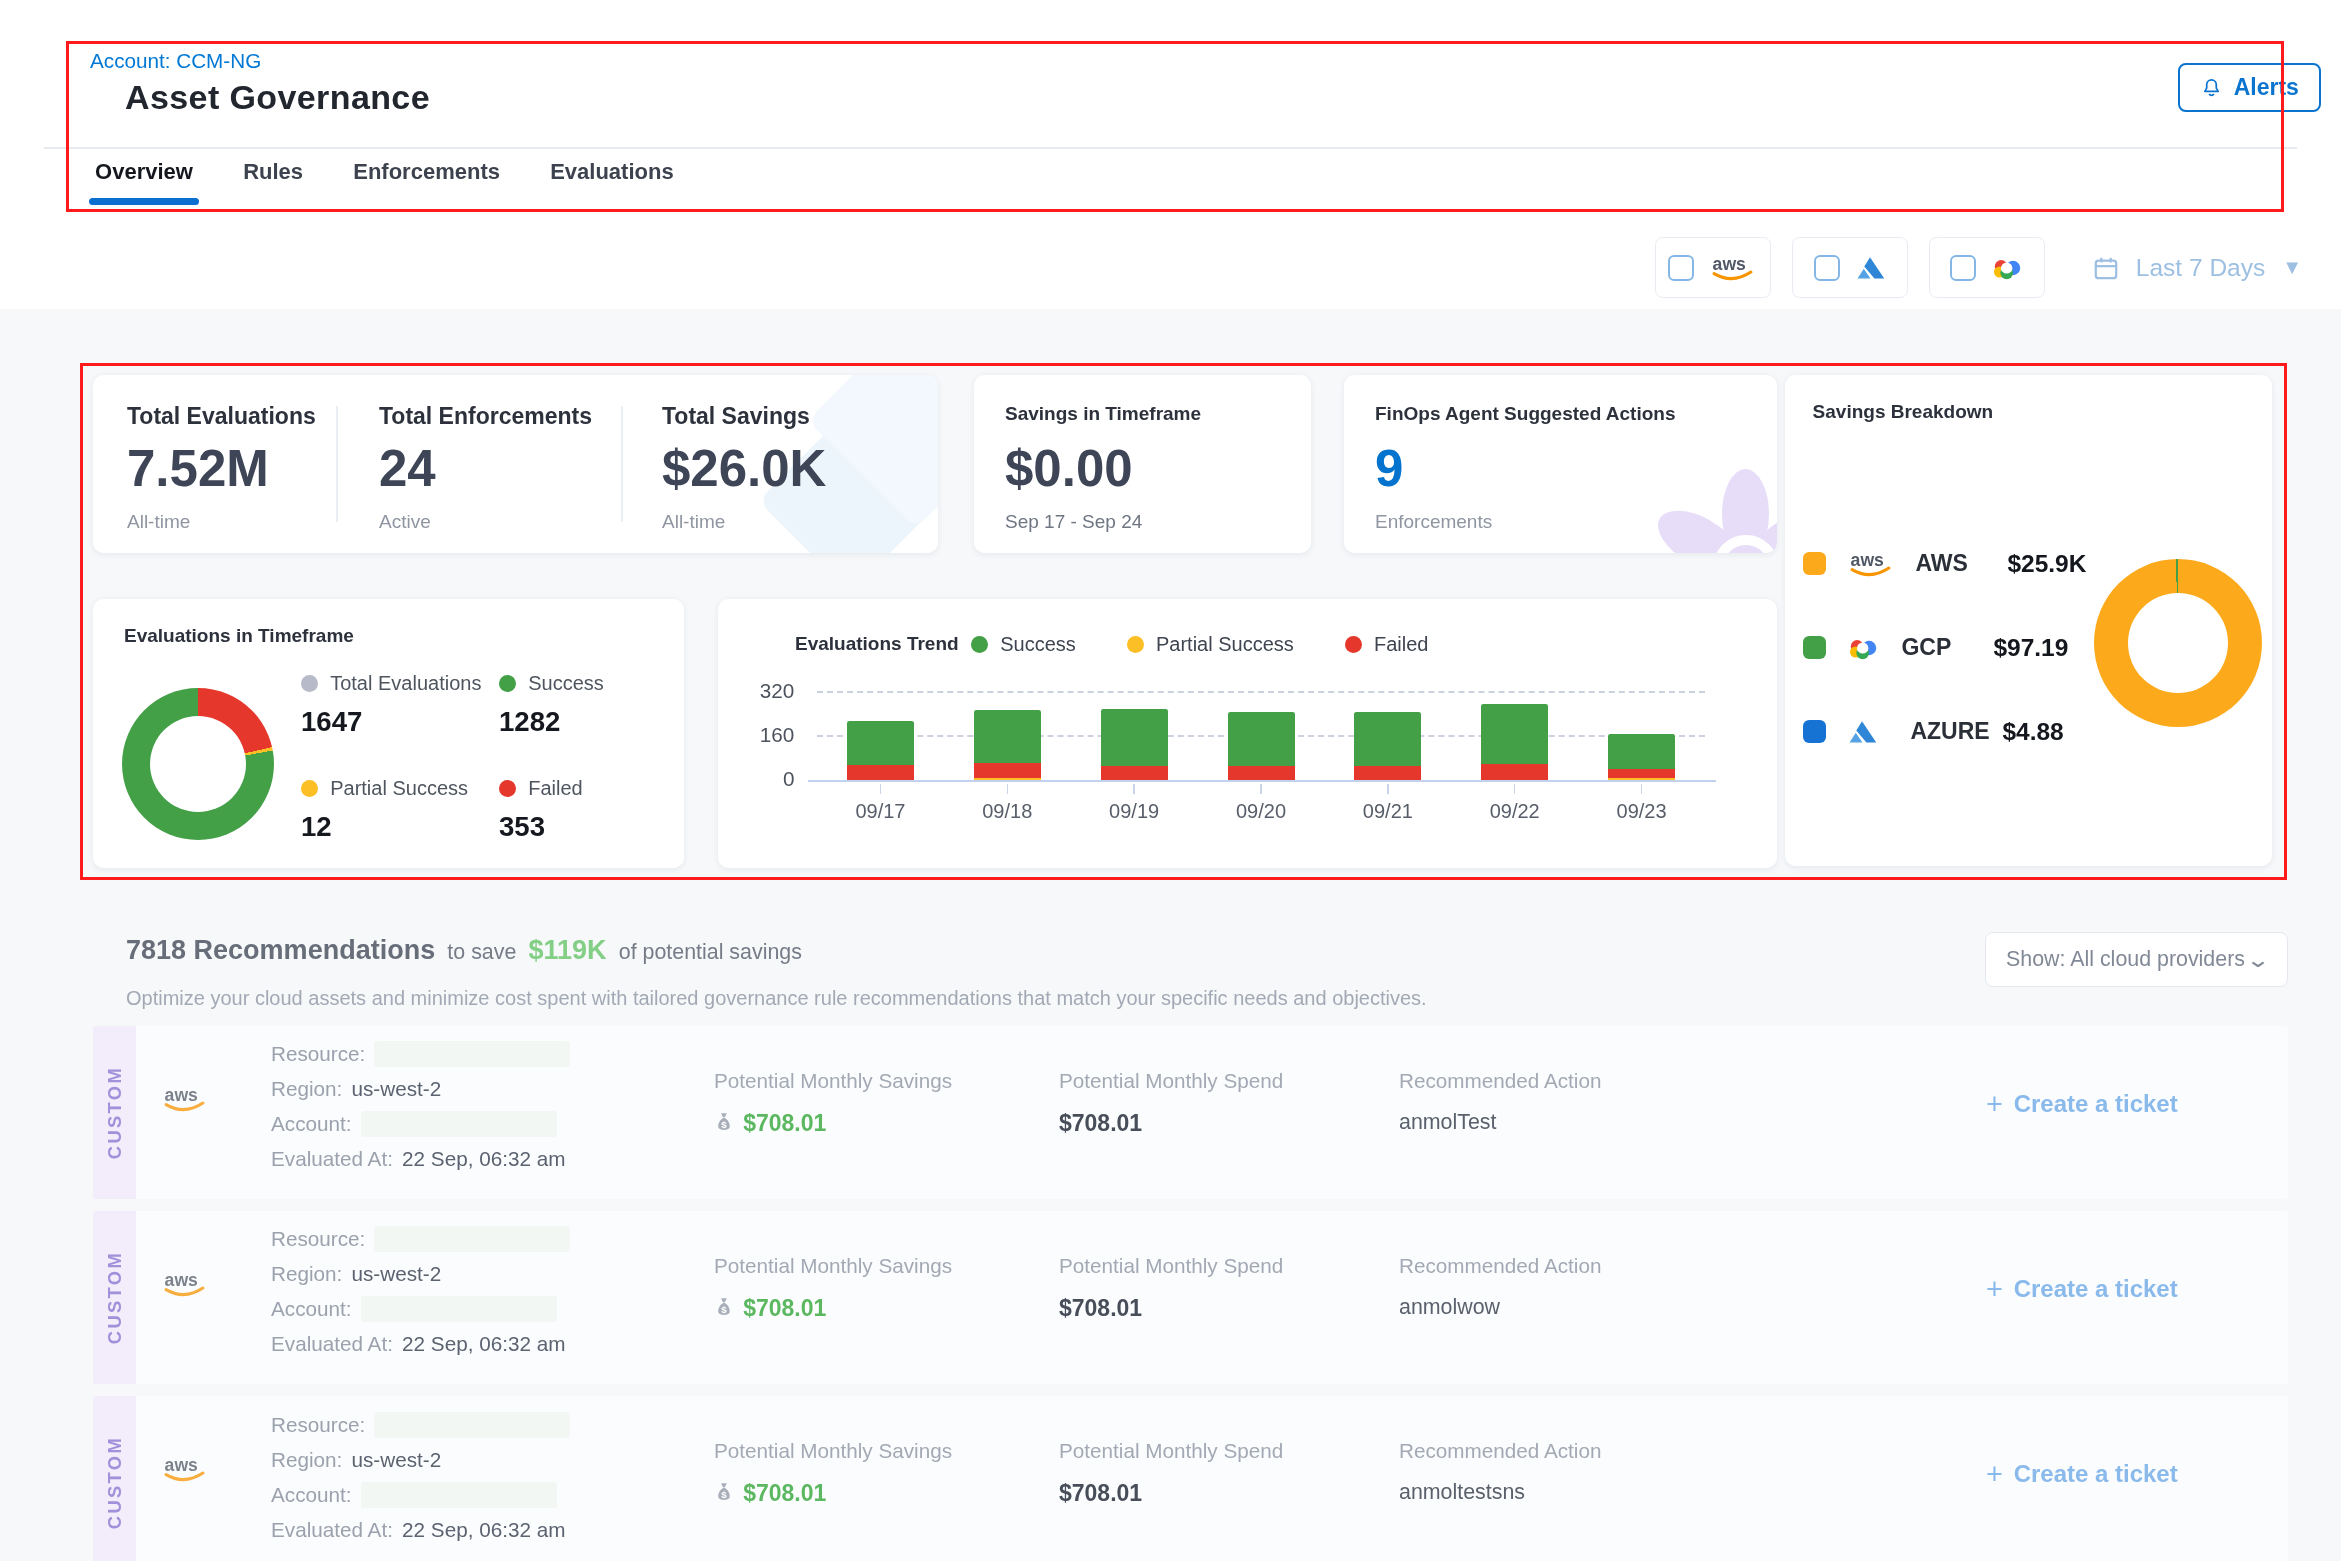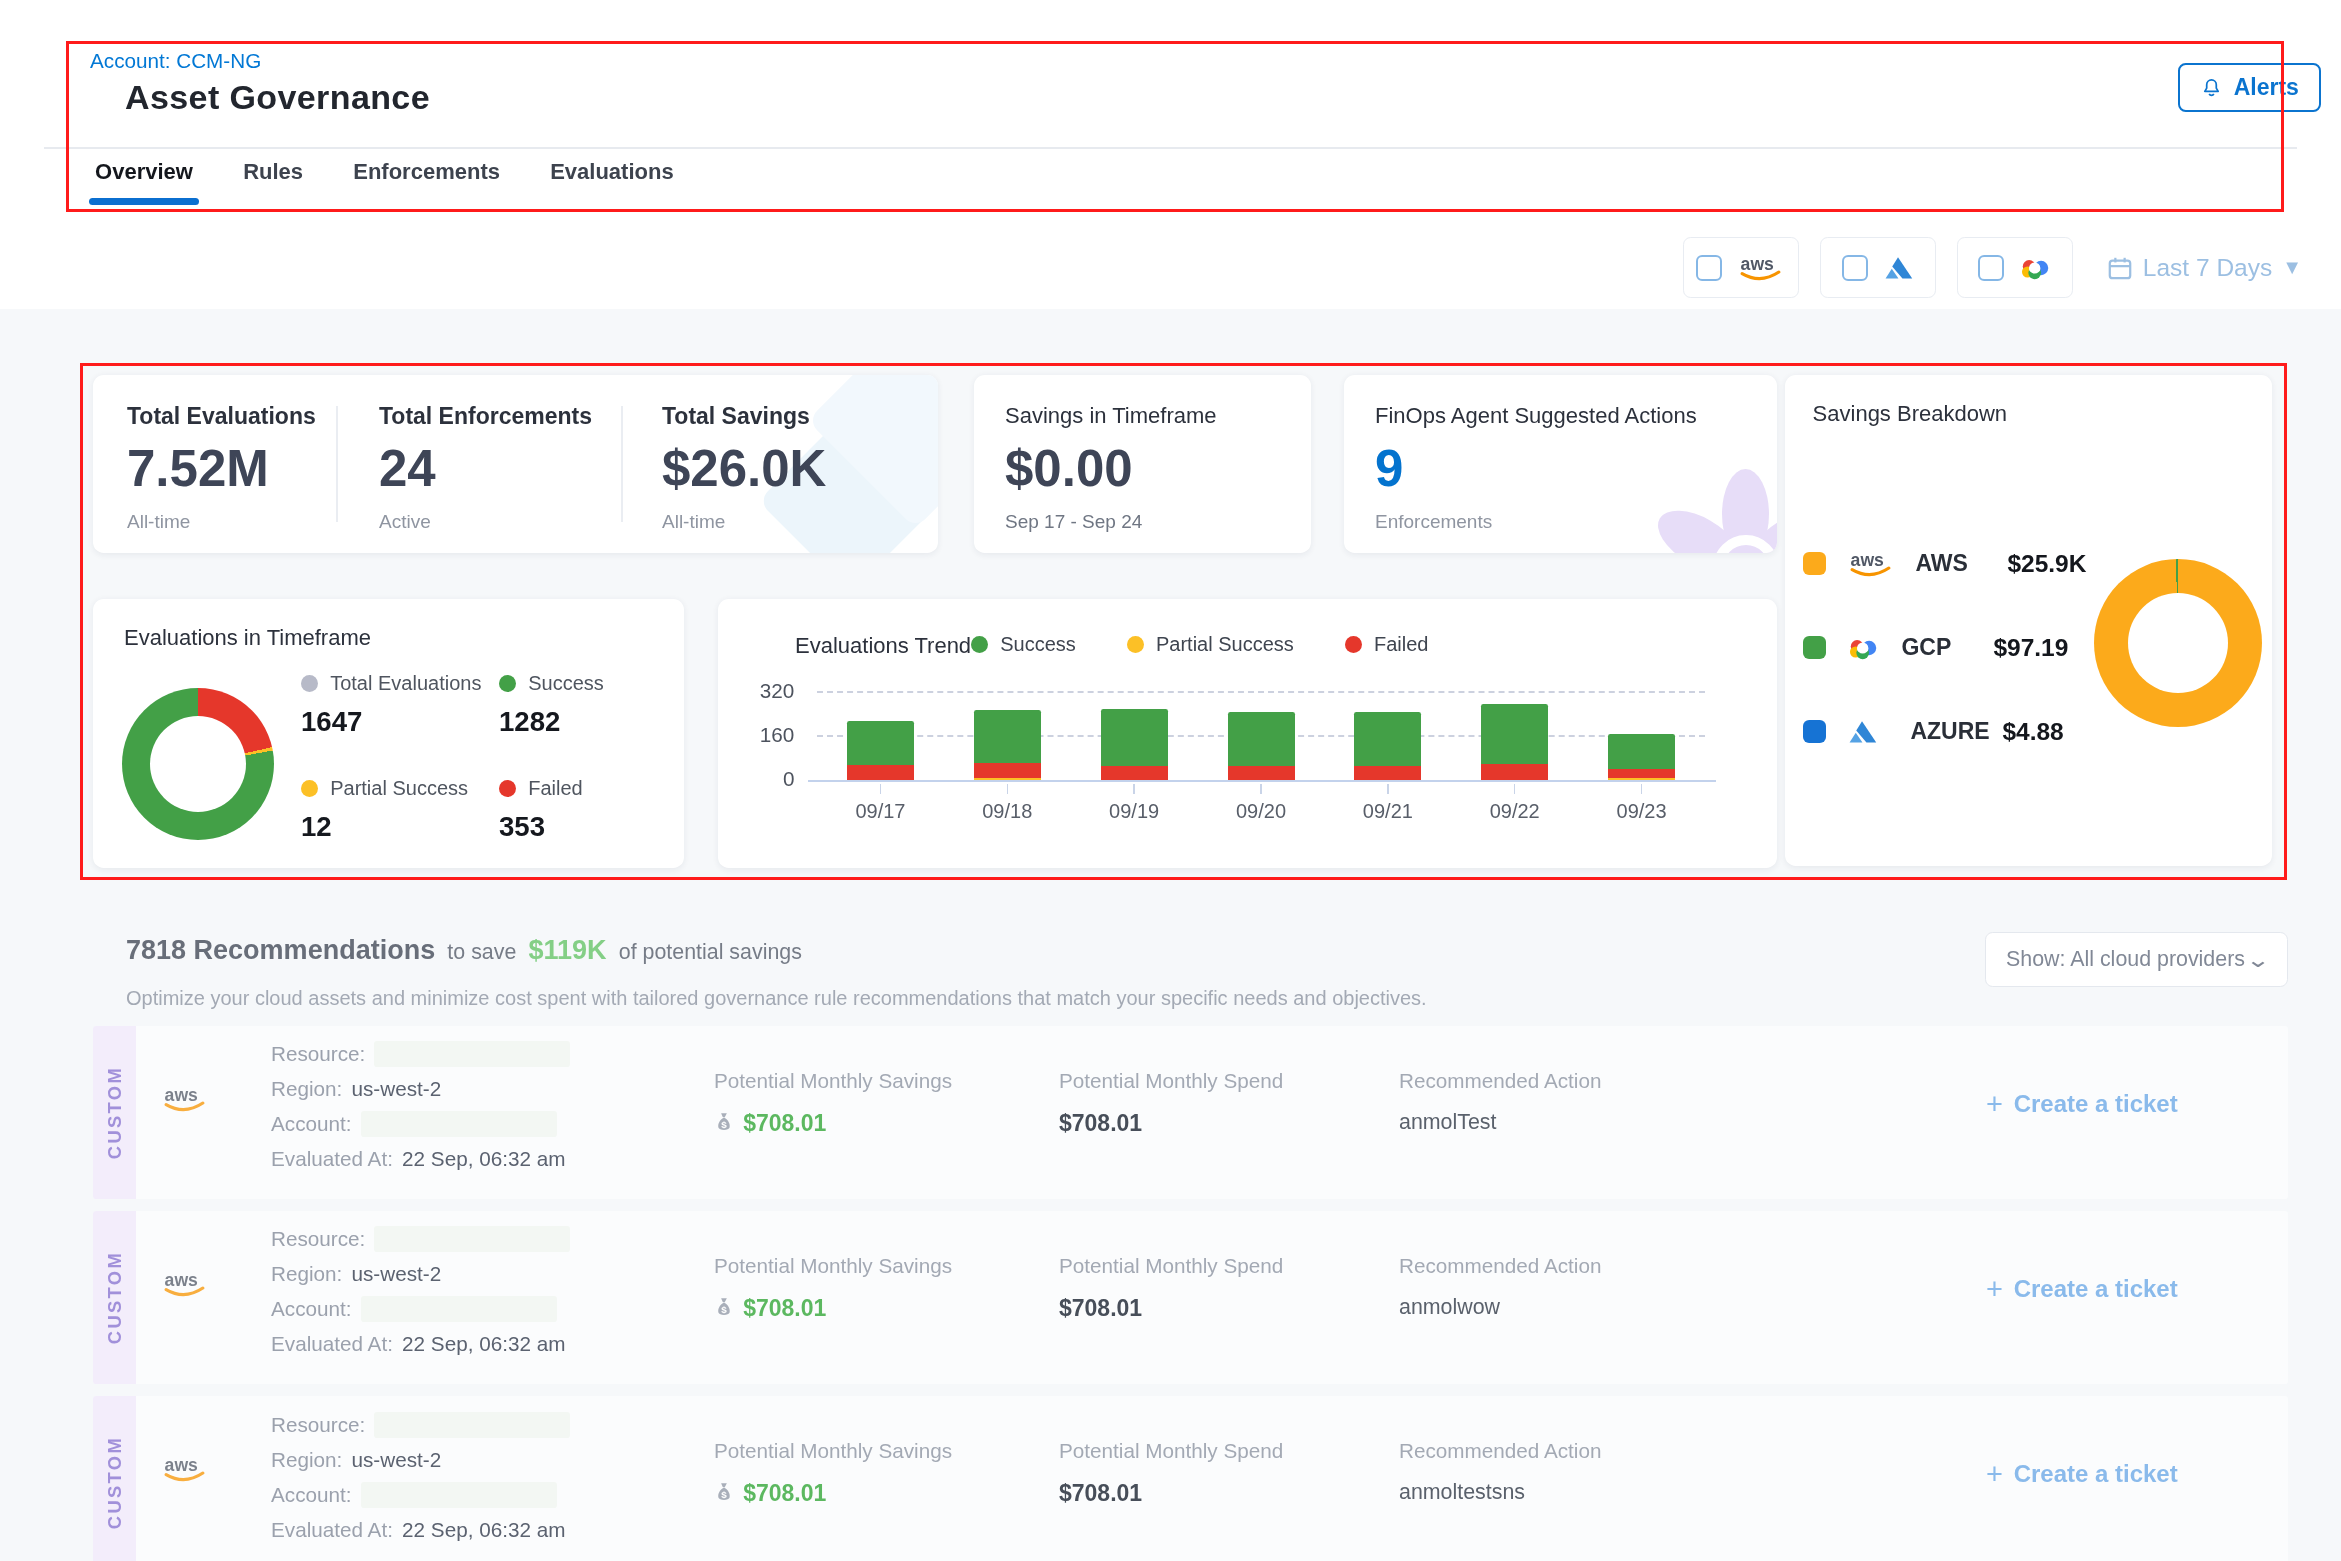--- a/index.html
+++ b/index.html
@@ -20,29 +20,29 @@
   .tabs-divider{left:44px;top:147px;width:2253px;height:1.5px;background:#e7eaef;}
   .tabs{left:92px;top:159px;display:flex;gap:44px;}
   .tab{font-size:22px;color:#3d434e;font-weight:600;padding:0 3.1px 20px 3.1px;position:relative;cursor:pointer;white-space:nowrap;}
   .tab.active{color:#14171d;font-weight:700;}
   .tab.active::after{content:"";position:absolute;left:-3.1px;right:-3.1px;bottom:0px;height:6.9px;background:#0b6fd0;border-radius:3.8px;}
   
   .filter-row{top:237px;right:40px;display:flex;align-items:center;gap:21.4px;}
   .provider-card{width:116px;height:61px;border:1.5px solid #e8ecf2;border-radius:7.7px;background:#fff;
     display:flex;align-items:center;justify-content:center;gap:13.8px;cursor:pointer;box-sizing:border-box;}
   .checkbox{width:26px;height:26px;border:2.3px solid #85b7e6;border-radius:6.1px;background:#fff;box-sizing:border-box;}
-  .date-filter{display:flex;align-items:center;gap:10px;color:#9cbfe2;font-size:24.5px;margin-left:12px;cursor:pointer;}
+  .date-filter{display:flex;align-items:center;gap:17px;color:#9cbfe2;font-size:24.5px;margin-left:26px;cursor:pointer;}
   .caret{font-size:20px;color:#9cbfe2;}
   
   .content-bg{left:0;top:309px;width:2342px;height:1252px;background:#f6f8fa;}
   
   .annotation{border:3.8px solid #ff1b1b;z-index:60;pointer-events:none;box-sizing:border-box;}
   
   .card{position:absolute;background:#fff;border-radius:10.7px;box-shadow:0 1.5px 6.1px rgba(31,45,70,.07);}
-  .card-title{position:absolute;font-size:22px;font-weight:400;color:#2c313c;}
+  .card-title{position:absolute;font-size:19px;font-weight:700;color:#2c313c;}
   .stat-value{position:absolute;font-size:51px;font-weight:700;color:#3e4557;z-index:2;}
   .stat-cap{position:absolute;font-size:19px;color:#8f95a1;z-index:2;}
   .vdiv{position:absolute;top:31px;bottom:31px;width:1.5px;background:#eaedf2;}
   .wm-diamond{position:absolute;background:#ecf5fb;transform:rotate(45deg);z-index:0;border-radius:13.8px;}
   .statcol-title{position:absolute;font-size:23px;font-weight:700;color:#2c313c;z-index:2;}
   .finops-value{color:#0473ce;}
   .flower i{position:absolute;left:50%;top:50%;width:47px;height:90px;background:#e7ddf8;border-radius:50%;margin:-45px 0 0 -24px;}
   .flower b{position:absolute;left:50%;top:50%;width:66px;height:66px;background:#e7ddf8;border-radius:50%;margin:-33px 0 0 -33px;border:10.7px solid #fff;box-sizing:border-box;}
   
   .donut{position:absolute;border-radius:50%;}

